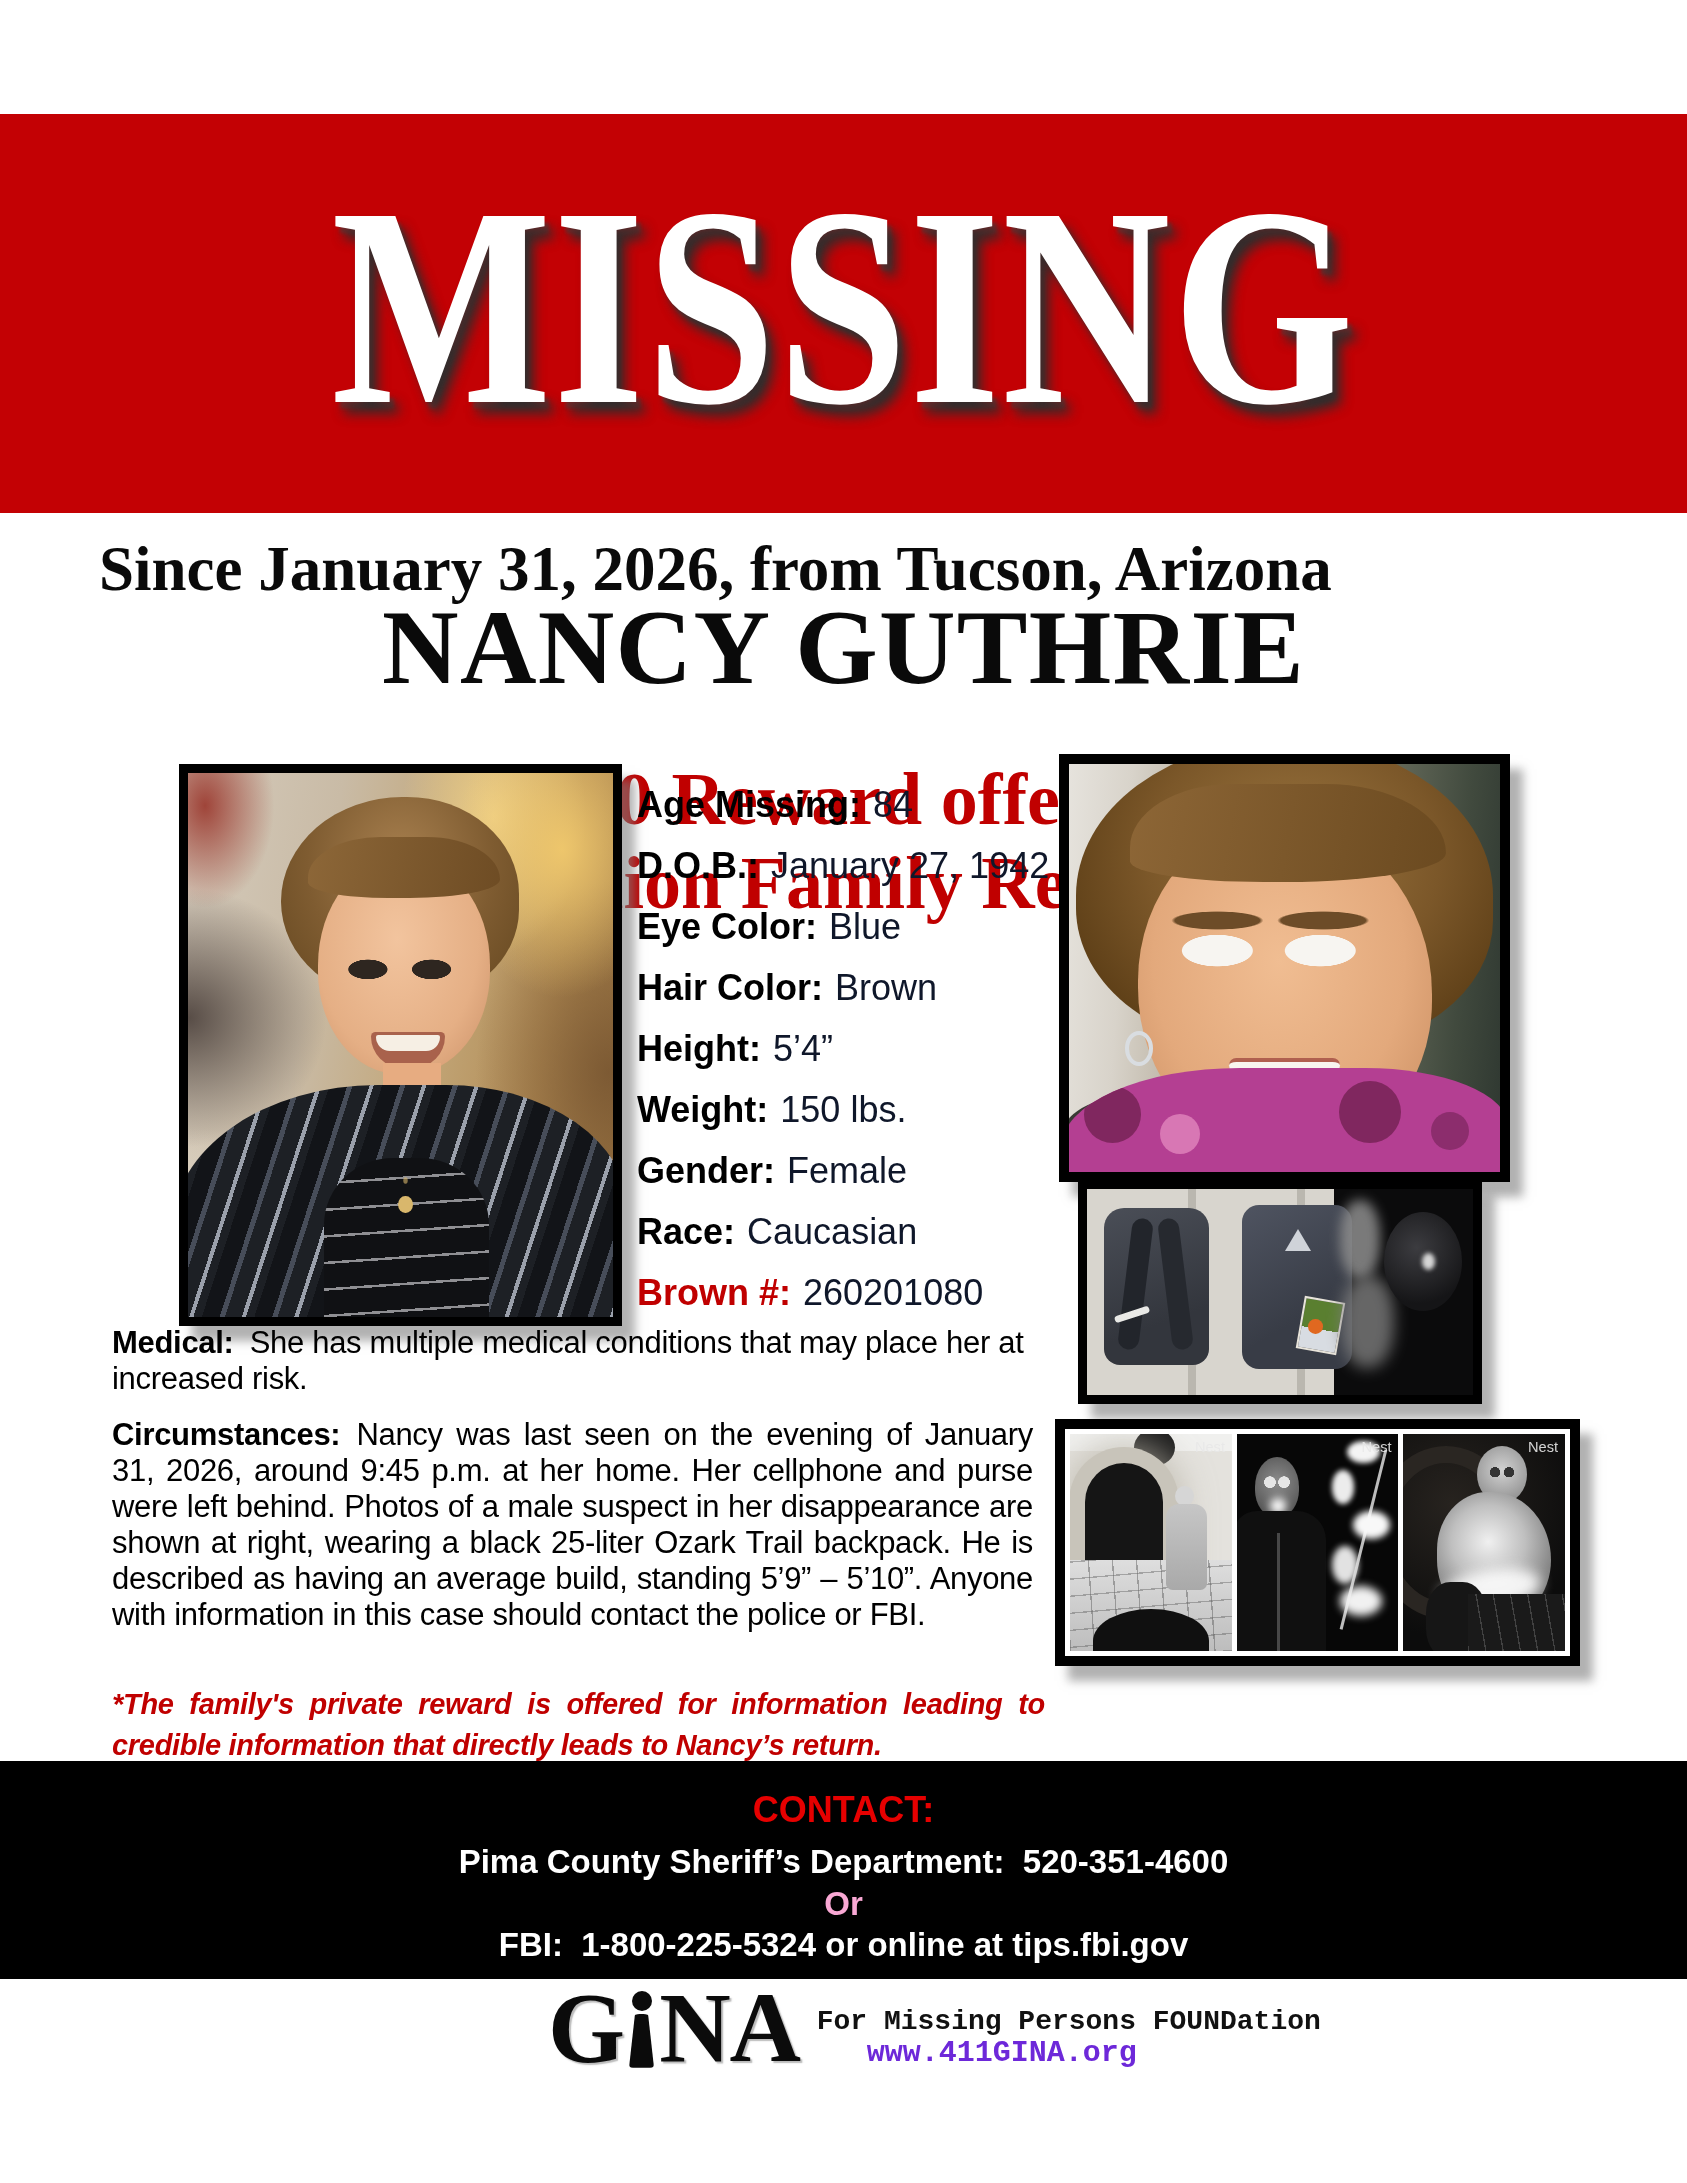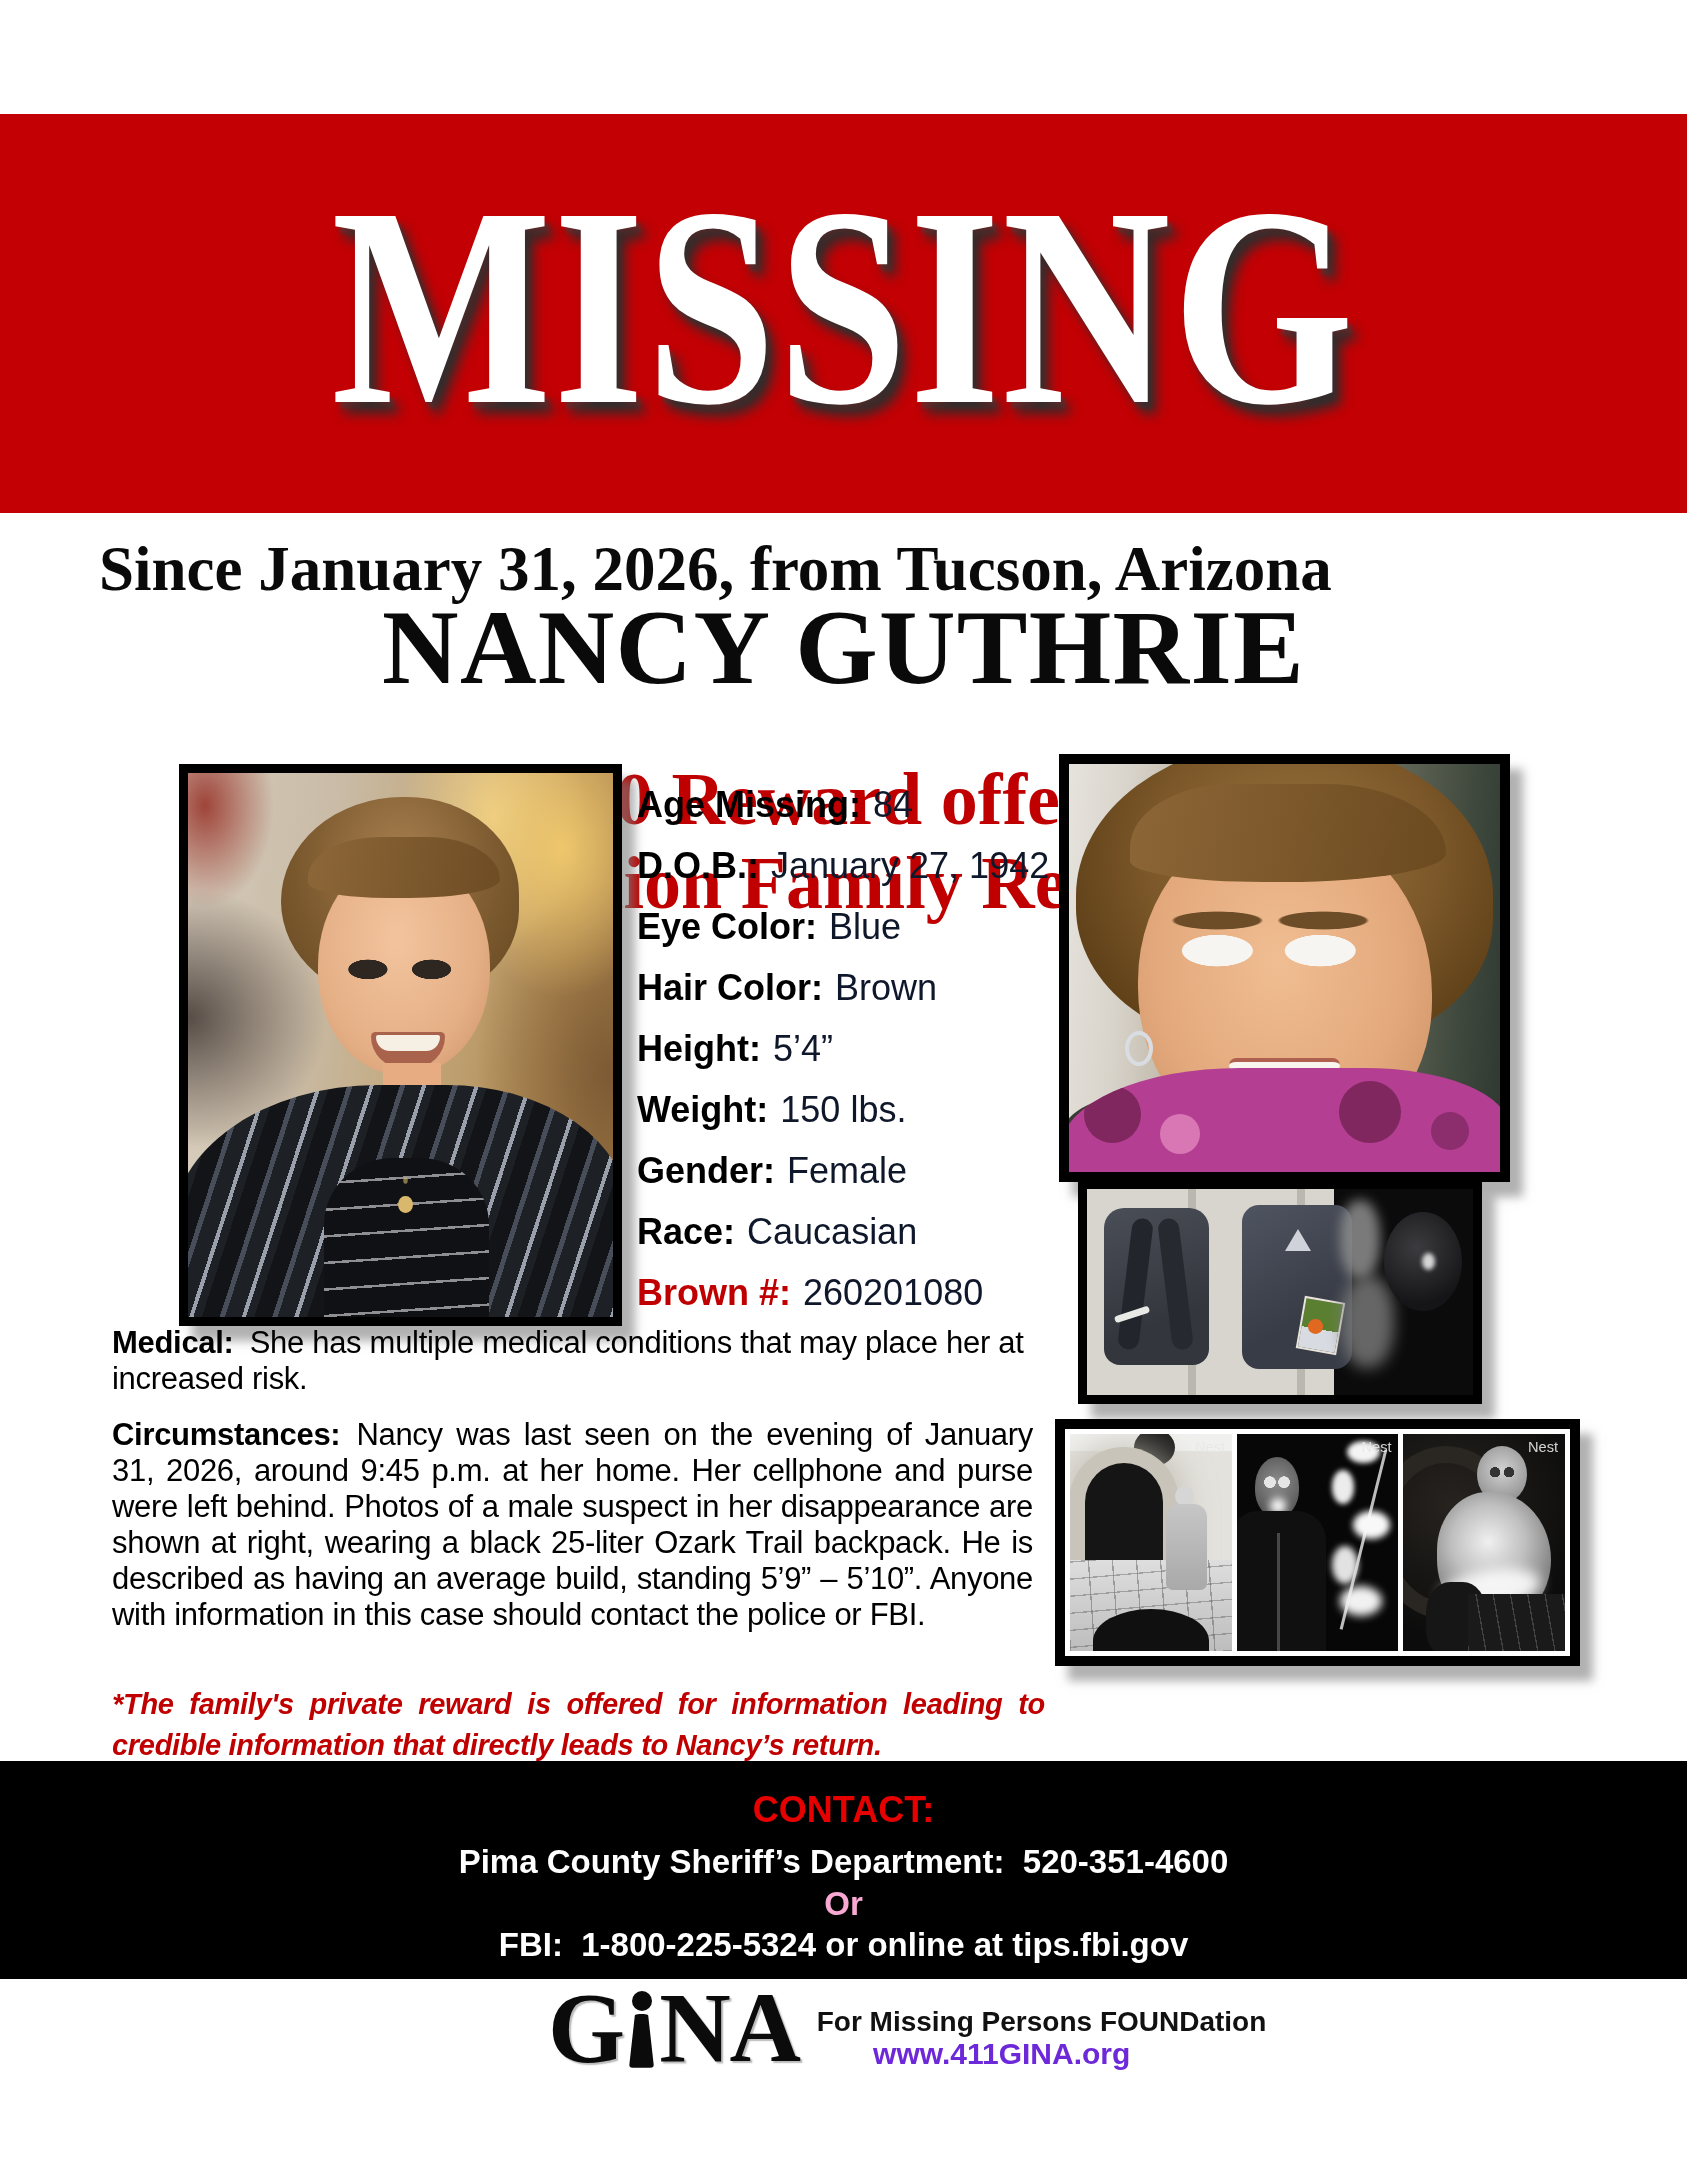--- a/index.html
+++ b/index.html
@@ -212,21 +212,21 @@
 
   
   .gina{position:absolute;left:548px;top:1978px;display:flex;align-items:flex-start;}
   .gina-word{font-family:"Liberation Serif","DejaVu Serif",serif;font-weight:bold;
         font-size:99px;line-height:99px;color:#0b0b0b;letter-spacing:-1.3px;
         text-shadow:2px 2px 1.3px rgba(120,120,120,.5);}
   .gina-person{width:29px;height:77px;margin:13.2px 2.6px 0 4px;position:relative;}
   .gina-person .head{position:absolute;left:4px;top:0;width:20px;height:20px;background:#0b0b0b;border-radius:50%;}
   .gina-person .body{position:absolute;left:1.3px;top:22.5px;width:25px;height:54px;background:#0b0b0b;
         border-radius:10.6px 10.6px 4px 4px;clip-path:polygon(24% 0,76% 0,100% 100%,0 100%);}
-  .gina-right{margin-left:17px;margin-top:29px;width:370px;text-align:center;}
+  .gina-right{margin-left:17px;margin-top:29px;width:370px;text-align:center;font-family:Liberation Mono, monospace;}
   .gina-tagline{font-size:28px;line-height:30px;font-weight:bold;color:#111;white-space:nowrap;}
   .gina-url{margin-top:8px;font-size:30px;line-height:33px;font-weight:bold;color:#6d28d9;}
 </style>
 </head>
 <body>
 
 <div class="page">
 
   <div class="banner">
     <span class="banner-title">MISSING</span>

